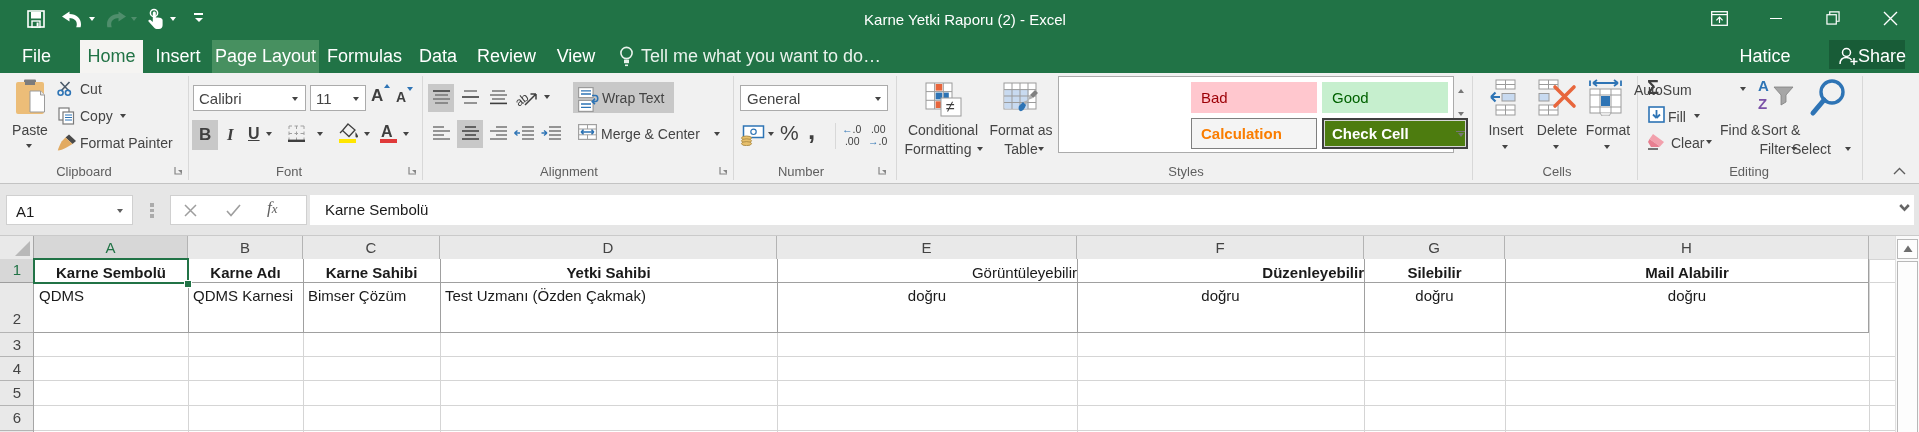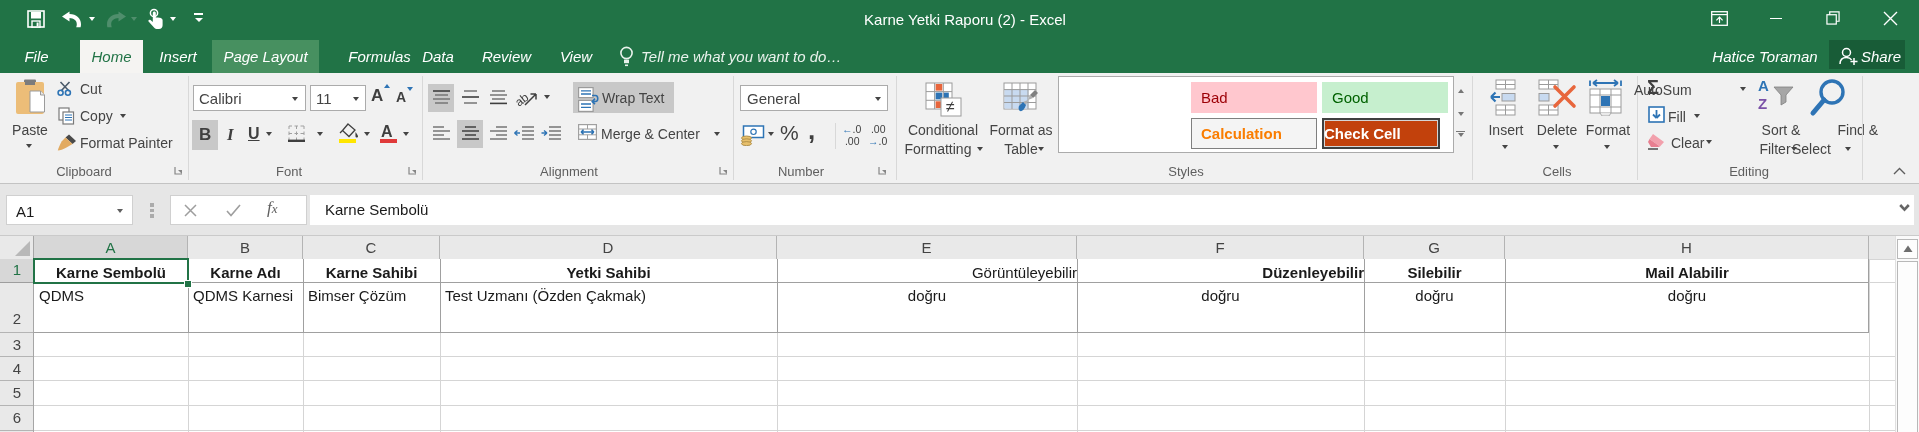--- a/index.html
+++ b/index.html
@@ -3,21 +3,21 @@
 <meta charset="utf-8">
 <style>
 * { margin:0; padding:0; box-sizing:border-box; }
 html,body { width:1919px; height:432px; overflow:hidden; }
 body { font-family:"Liberation Sans", sans-serif; }
 #app { position:relative; width:1919px; height:432px; background:#fff; }
 .abs { position:absolute; }
 
 #titlebar { left:0; top:0; width:1919px; height:40px; background:#217346; }
 #tabrow { left:0; top:40px; width:1919px; height:33px; background:#217346; }
-.tab { position:absolute; top:0; height:33px; line-height:33px; color:#fff; font-size:15px; text-align:center;font-style:italic; }
+.tab { position:absolute; top:0; height:33px; line-height:33px; color:#fff; font-size:18px; text-align:center; }
 #ribbon { left:0; top:73px; width:1919px; height:111px; background:#f1f1f1; border-bottom:1px solid #c3c3c3; }
 .gsep { position:absolute; top:3px; width:1px; height:104px; background:#d8d8d8; }
 .glabel { position:absolute; top:91px; height:14px; font-size:13px; color:#5e5e5e; text-align:center; }
 .btxt { position:absolute; font-size:14px; color:#444; white-space:nowrap; }
 .combo { position:absolute; background:#fff; border:1px solid #ababab; }
 .tgl { position:absolute; background:#c8c8c8; }
 .caret { position:absolute; width:0; height:0; border-left:3.5px solid transparent; border-right:3.5px solid transparent; border-top:4px solid #444; }
 .caretw { position:absolute; width:0; height:0; border-left:3.5px solid transparent; border-right:3.5px solid transparent; border-top:4px solid #fff; }
 .dlg { position:absolute; width:10px; height:10px; }
 
@@ -77,21 +77,21 @@
     </svg>
     <svg class="abs" style="left:1883px;top:11px" width="15" height="15" viewBox="0 0 15 15">
       <path d="M1 1 L14 14 M14 1 L1 14" stroke="#fff" stroke-width="1.4"></path>
     </svg>
   </div>
   <div id="tabrow" class="abs">
     <div class="tab" style="left:8px;width:57px">File</div>
     <div class="tab" style="left:80px;width:63px;background:#f5f4f2;color:#217346">Home</div>
     <div class="tab" style="left:152px;width:52px">Insert</div>
     <div class="tab" style="left:212px;width:107px;background:#479060">Page Layout</div>
-    <div class="tab" style="left:343px;width:73px">Formulas</div>
+    <div class="tab" style="left:327px;width:73px">Formulas</div>
     <div class="tab" style="left:414px;width:48px">Data</div>
     <div class="tab" style="left:476px;width:61px">Review</div>
     <div class="tab" style="left:551px;width:50px">View</div>
     <svg class="abs" style="left:619px;top:6px" width="15" height="21" viewBox="0 0 15 21">
       <circle cx="7.5" cy="7" r="5.6" fill="none" stroke="#e9f2ec" stroke-width="1.6"></circle>
       <rect x="5" y="13.6" width="5" height="3.6" fill="#e9f2ec"></rect>
       <path d="M6 19.3 L9 19.3" stroke="#e9f2ec" stroke-width="1.6"></path>
     </svg>
     <div class="tab" style="left:641px;width:250px;text-align:left;color:#e9f2ec">Tell me what you want to do…</div>
     <div class="tab" style="left:1705px;width:120px">Hatice Toraman</div>
@@ -290,21 +290,21 @@
       <path d="M16 24 C14 30 20 32 23 23 L20 20 Z" fill="#2e74b5"></path>
     </svg>
     <div class="btxt" style="left:981px;top:49px;width:80px;text-align:center">Format as</div>
     <div class="btxt" style="left:981px;top:68px;width:80px;text-align:center">Table</div>
     <div class="caret" style="left:1038px;top:74px"></div>
 
     <div class="abs" style="left:1058px;top:3px;width:396px;height:77px;background:#fff;border:1px solid #ababab"></div>
     <div class="abs" style="left:1191px;top:9px;width:126px;height:31px;background:#ffc7ce;font-size:15px;color:#9c0006;line-height:31px;padding-left:10px">Bad</div>
     <div class="abs" style="left:1322px;top:9px;width:126px;height:31px;background:#c6efce;font-size:15px;color:#006100;line-height:31px;padding-left:10px">Good</div>
     <div class="abs" style="left:1191px;top:45px;width:126px;height:31px;background:#f4f4f4;border:1px solid #7f7f7f;font-size:15px;font-weight:bold;color:#fa7d00;line-height:29px;padding-left:9px">Calculation</div>
-    <div class="abs" style="left:1322px;top:45px;width:118px;height:31px;background:#c2410c;border:2px solid #3f3f3f;box-shadow:inset 0 0 0 1px #d5d5d5;font-size:15px;font-weight:bold;color:#fff;line-height:27px;">Check Cell</div>
+    <div class="abs" style="left:1322px;top:45px;width:146px;height:31px;background:#4d7c0f;border:2px solid #3f3f3f;box-shadow:inset 0 0 0 1px #d5d5d5;font-size:15px;font-weight:bold;color:#fff;line-height:27px;padding-left:8px">Check Cell</div>
     <div class="caret" style="left:1458px;top:16px;border-top:none;border-bottom:4px solid #767676;border-left-width:3.5px;border-right-width:3.5px"></div>
     <div class="caret" style="left:1458px;top:39px;border-top-color:#767676;border-left-width:3.5px;border-right-width:3.5px"></div>
     <div class="caret" style="left:1458px;top:60px;border-top-color:#767676;border-left-width:3.5px;border-right-width:3.5px"></div>
     <div class="abs" style="left:1456px;top:58px;width:9px;height:1.4px;background:#767676"></div>
     <div class="glabel" style="left:1136px;width:100px">Styles</div>
     <div class="gsep" style="left:1472px"></div>
 
     <svg class="abs" style="left:1489px;top:6px" width="27" height="37" viewBox="0 0 27 37">
       <g fill="#fff" stroke="#9b9b9b" stroke-width="1">
           <rect x="7" y="1" width="19" height="9"></rect>
@@ -361,21 +361,21 @@
     <svg class="abs" style="left:1773px;top:13px" width="21" height="20" viewBox="0 0 21 20">
       <path d="M1 1 L20 1 L13 9 L13 16 L8 19 L8 9 Z" fill="#a6a6a6" stroke="#808080" stroke-width="0.8"></path>
     </svg>
     <div class="btxt" style="left:1750px;top:49px;width:62px;text-align:center">Sort &amp;</div>
     <div class="btxt" style="left:1744px;top:68px;width:62px;text-align:center">Filter</div>
     <div class="caret" style="left:1791px;top:74px"></div>
     <svg class="abs" style="left:1808px;top:5px" width="40" height="40" viewBox="0 0 40 40">
       <circle cx="24" cy="14" r="11" fill="none" stroke="#2e74b5" stroke-width="3.4"></circle>
       <path d="M16 22 L5 35" stroke="#2e74b5" stroke-width="5" stroke-linecap="round"></path>
     </svg>
-    <div class="btxt" style="left:1816px;top:49px;width:62px;text-align:right">Find &amp;</div>
+    <div class="btxt" style="left:1720px;top:49px;width:62px;text-align:left">Find &amp;</div>
     <div class="btxt" style="left:1792px;top:68px;width:62px;text-align:left">Select</div>
     <div class="caret" style="left:1845px;top:74px"></div>
     <div class="glabel" style="left:1699px;width:100px">Editing</div>
     <div class="gsep" style="left:1862px"></div>
     <svg class="abs" style="left:1893px;top:94px" width="13" height="8" viewBox="0 0 13 8">
       <path d="M1 7 L6.5 1.5 L12 7" fill="none" stroke="#5e5e5e" stroke-width="1.4"></path>
     </svg>
   </div>
   <div id="fbar" class="abs">
     <div class="abs" style="left:6px;top:11px;width:127px;height:30px;background:#fff;border:1px solid #d0d0d0">

